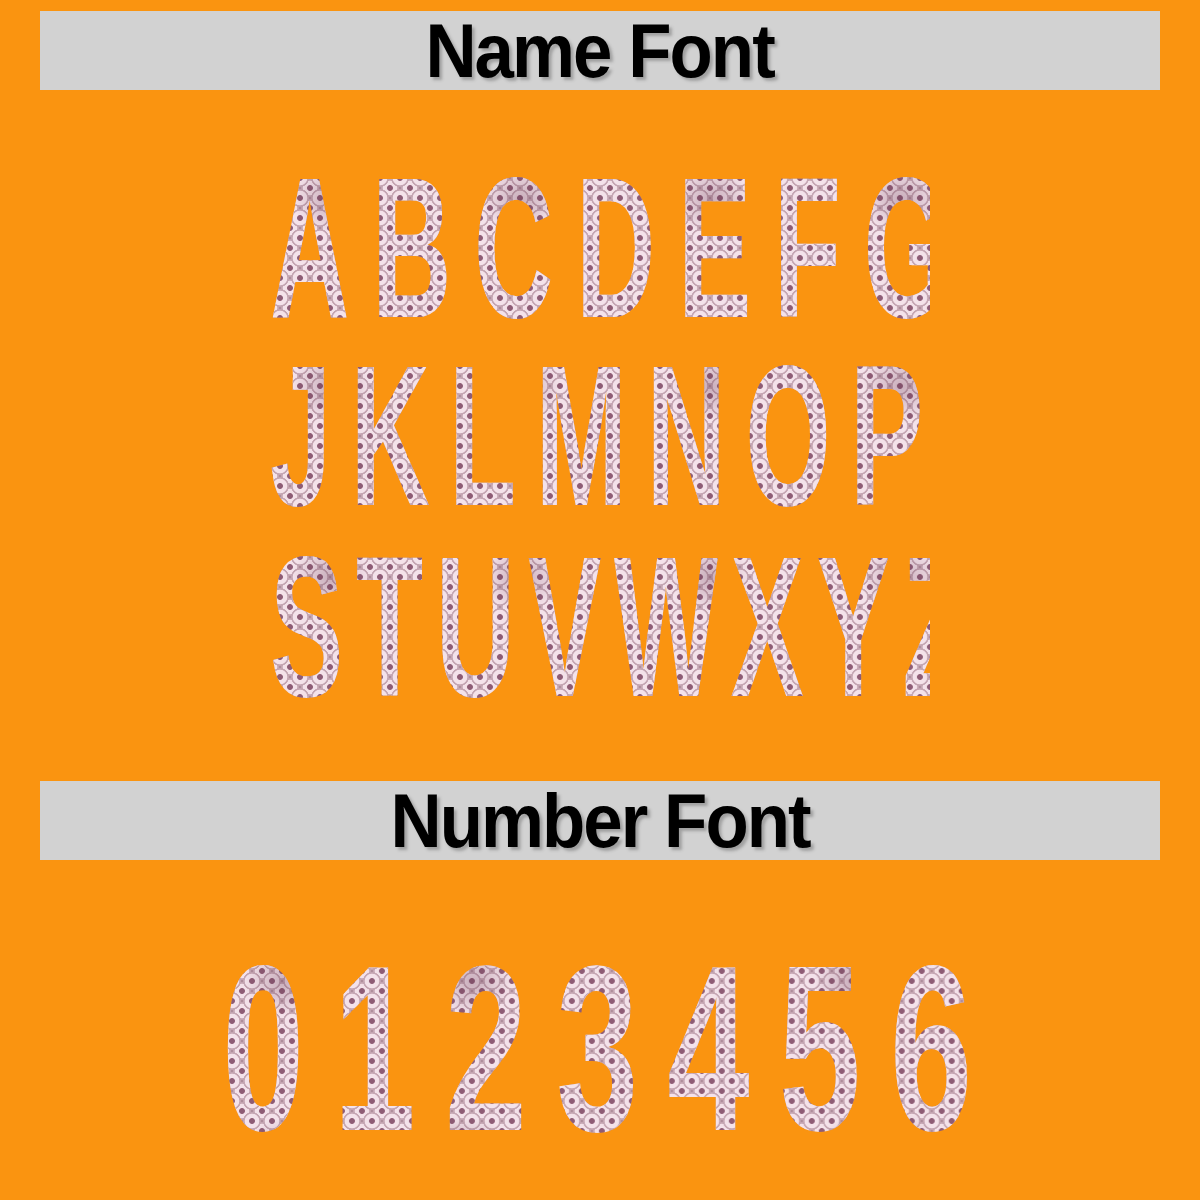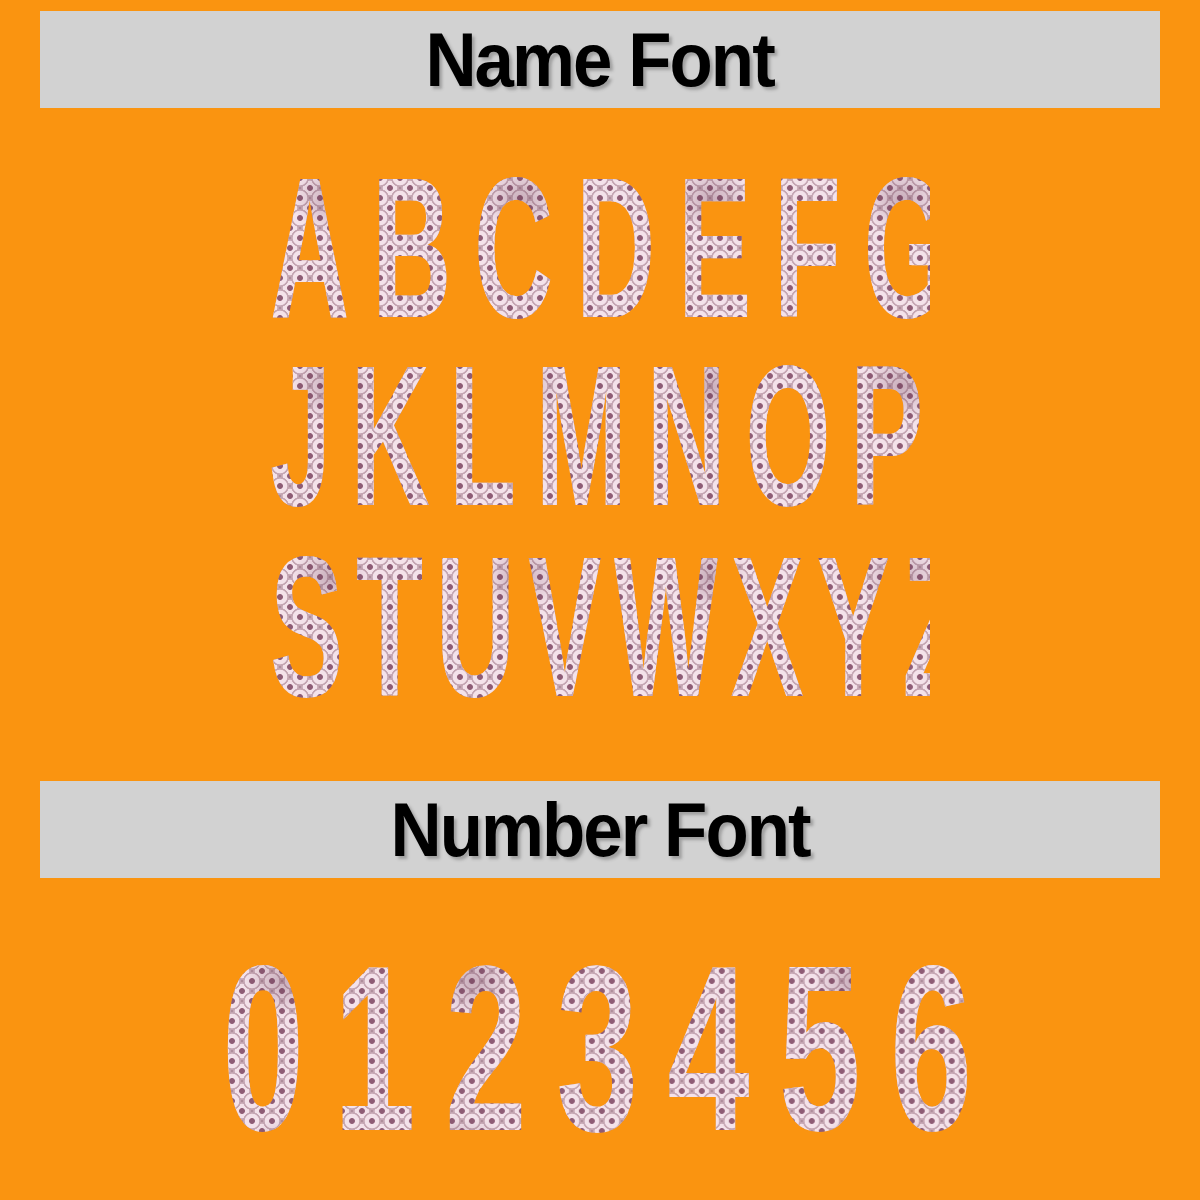--- a/index.html
+++ b/index.html
@@ -13,21 +13,21 @@
     overflow: hidden;
     background: var(--c-background-orange, #FA9410);
     font-family: "Liberation Sans", sans-serif;
   }
 
   
   .band {
     position: absolute;
     left: 40px;
     right: 40px;
-    height: 97px;
+    height: 79px;
     background: var(--c-band-gray, #D2D2D2);
     display: flex;
     align-items: center;
     justify-content: center;
   }
   .band-top    { top: 11px; }
   .band-bottom { top: 781px; }
   .band-title {
     font-size: 73px;
     font-weight: bold;

